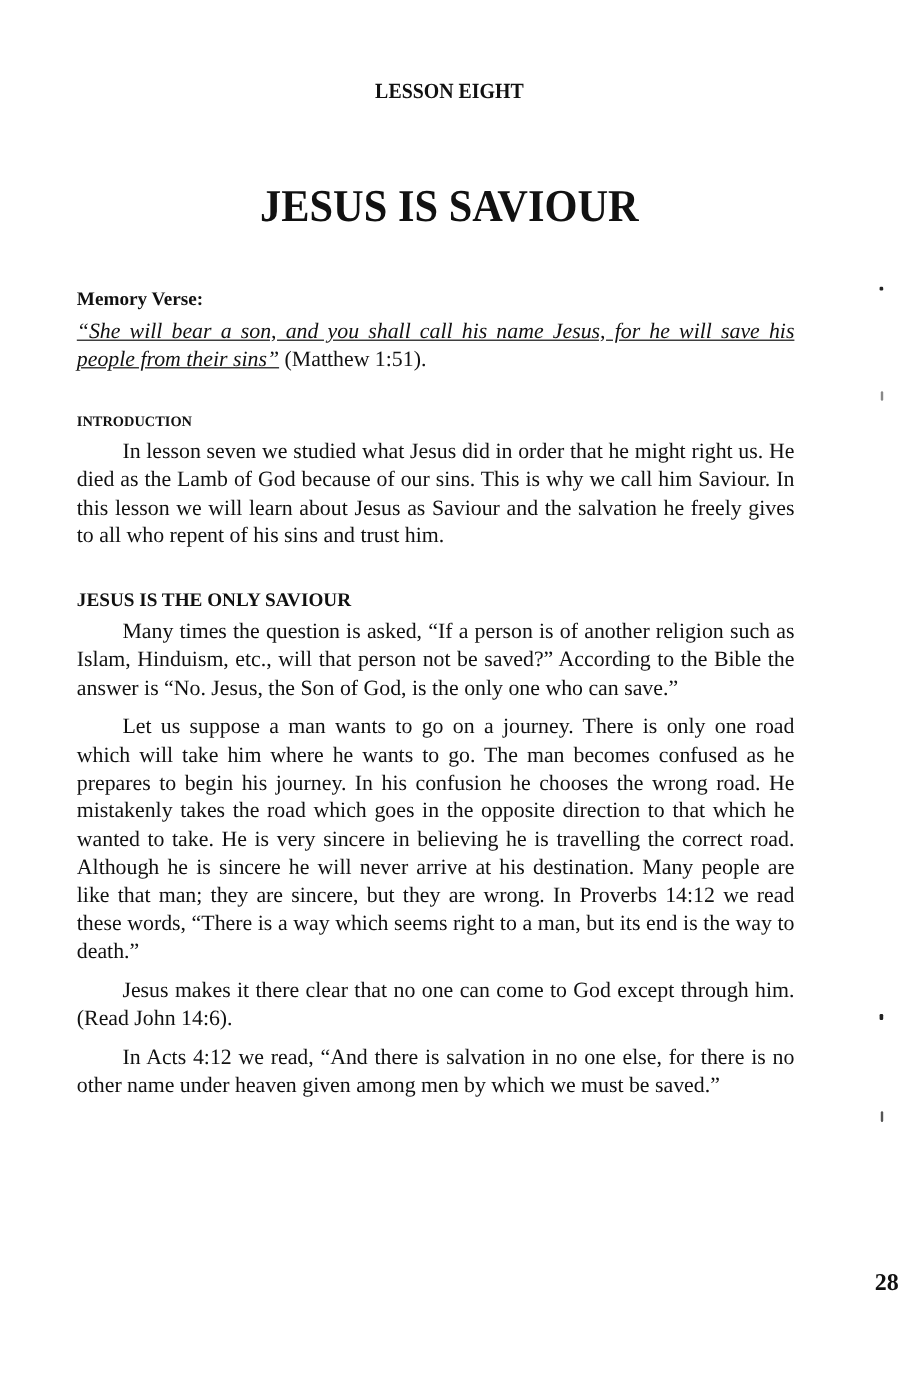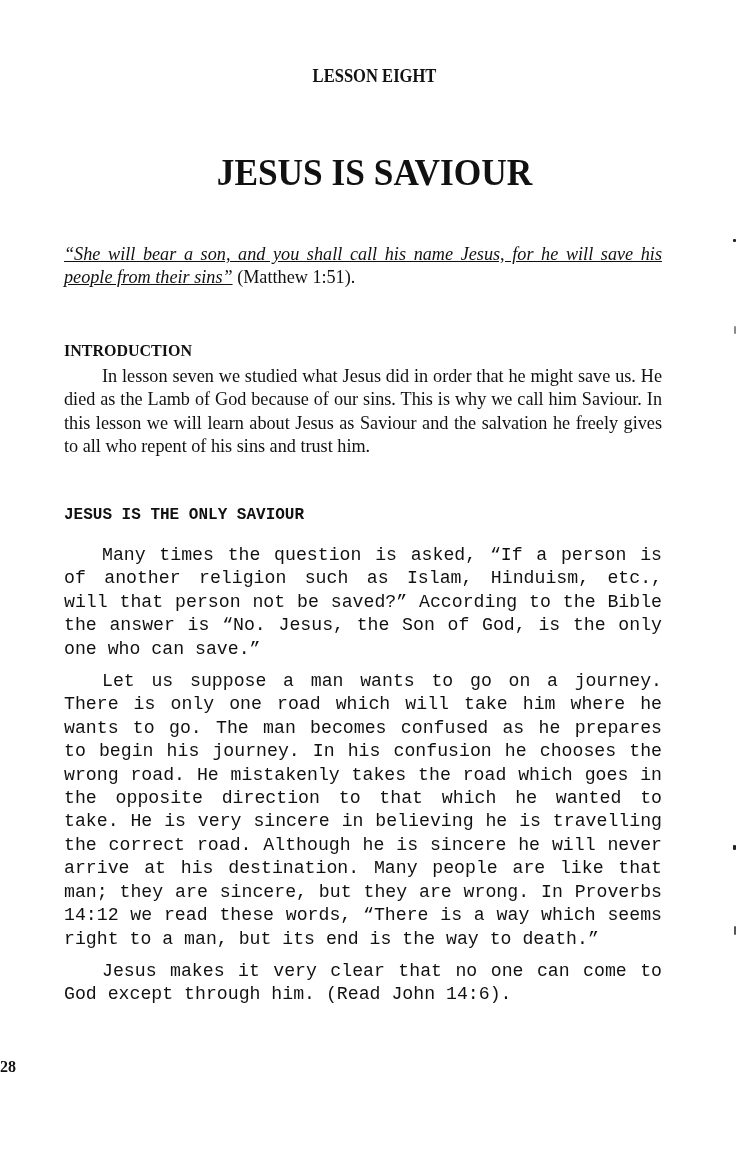--- a/index.html
+++ b/index.html
@@ -13,59 +13,61 @@
       position: absolute; top: 66px; left: 0; width: 749px; text-align: center;
       font-weight: bold; font-size: 18px; letter-spacing: 0px;
       transform: scaleX(0.92);
     }
     .title {
       position: absolute; top: 150px; left: 0; width: 749px; text-align: center;
       font-weight: bold; font-size: 38px;
       transform: scaleX(0.93);
     }
     .col { position: absolute; left: 64px; width: 598px; }
-    .heading { font-weight: bold; font-size: 16px; line-height: 22px; margin: 0; }
+    .heading { font-weight: bold; font-size: 12px; line-height: 22px; margin: 0; }
     .heading.small { font-size: 16px; }
     p {
       margin: 0; font-size: 18.2px; line-height: 23.4px;
       text-align: justify; text-align-last: left;
     }
     p.indent { text-indent: 38px; }
     .verse-italic { font-style: italic; text-decoration: underline; }
     .gap { height: 9px; }
     .page-number {
-      position: absolute; top: 1058px; left: 0; width: 749px; text-align: left;
-      font-weight: bold; font-size: 16px;
+      position: absolute; top: 1058px; left: 0; width: 749px; text-align: right;
+      font-weight: bold; font-size: 20px;
     }
     .speck { position: absolute; background: #222; border-radius: 1px; }
   </style>
 </head>
 <body>
 
 <div class="page">
   <div class="lesson-label">LESSON EIGHT</div>
   <div class="title">JESUS IS SAVIOUR</div>
 
   <div class="col" style="top:239px;">
+    <div class="heading small">Memory Verse:</div>
     <p style="margin-top:4px;"><span class="verse-italic">“She will bear a son, and you shall call his name Jesus, for he will save his people from their sins”</span><span> (Matthew 1:51).</span></p>
   </div>
 
   <div class="col" style="top:340px;">
     <div class="heading">INTRODUCTION</div>
-    <p class="indent" style="margin-top:3px;">In lesson seven we studied what Jesus did in order that he might save us. He died as the Lamb of God because of our sins. This is why we call him Saviour. In this lesson we will learn about Jesus as Saviour and the salvation he freely gives to all who repent of his sins and trust him.</p>
+    <p class="indent" style="margin-top:3px;">In lesson seven we studied what Jesus did in order that he might right us. He died as the Lamb of God because of our sins. This is why we call him Saviour. In this lesson we will learn about Jesus as Saviour and the salvation he freely gives to all who repent of his sins and trust him.</p>
   </div>
 
-  <div class="col" style="top:504px;font-family:Liberation Mono, monospace;">
+  <div class="col" style="top:490px;">
     <div class="heading small">JESUS IS THE ONLY SAVIOUR</div>
-    <p class="indent" style="margin-top:18px;">Many times the question is asked, “If a person is of another religion such as Islam, Hinduism, etc., will that person not be saved?” According to the Bible the answer is “No. Jesus, the Son of God, is the only one who can save.”</p>
+    <p class="indent" style="margin-top:3px;">Many times the question is asked, “If a person is of another religion such as Islam, Hinduism, etc., will that person not be saved?” According to the Bible the answer is “No. Jesus, the Son of God, is the only one who can save.”</p>
     <div class="gap"></div>
     <p class="indent">Let us suppose a man wants to go on a journey. There is only one road which will take him where he wants to go. The man becomes confused as he prepares to begin his journey. In his confusion he chooses the wrong road. He mistakenly takes the road which goes in the opposite direction to that which he wanted to take. He is very sincere in believing he is travelling the correct road. Although he is sincere he will never arrive at his destination. Many people are like that man; they are sincere, but they are wrong. In Proverbs 14:12 we read these words, “There is a way which seems right to a man, but its end is the way to death.”</p>
     <div class="gap"></div>
-    <p class="indent">Jesus makes it very clear that no one can come to God except through him. (Read John 14:6).</p>
+    <p class="indent">Jesus makes it there clear that no one can come to God except through him. (Read John 14:6).</p>
     <div class="gap"></div>
+    <p class="indent">In Acts 4:12 we read, “And there is salvation in no one else, for there is no other name under heaven given among men by which we must be saved.”</p>
     <div class="gap"></div>
   </div>
 
   <div class="page-number">28</div>
 
   <div class="speck" style="left:733px; top:239px; width:3px; height:3px;"></div>
   <div class="speck" style="left:734px; top:326px; width:2px; height:8px; background:#888;"></div>
   <div class="speck" style="left:733px; top:845px; width:3px; height:5px;"></div>
   <div class="speck" style="left:734px; top:926px; width:2px; height:9px; background:#555;"></div>
 </div>

